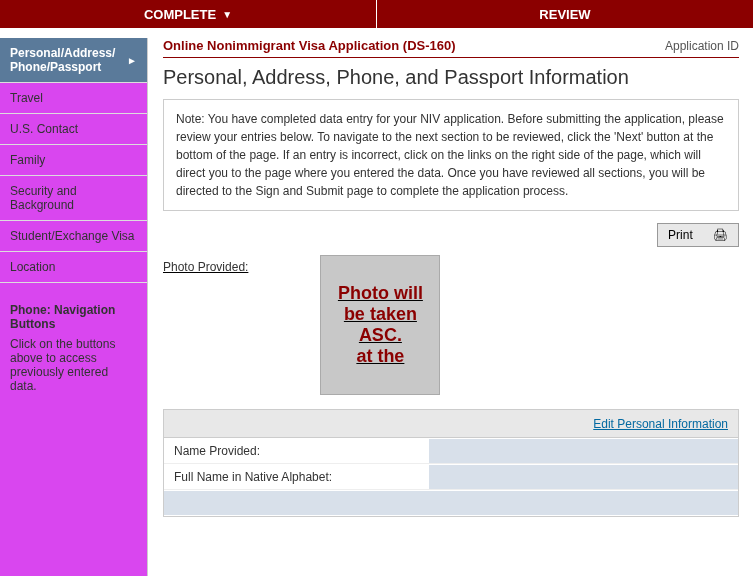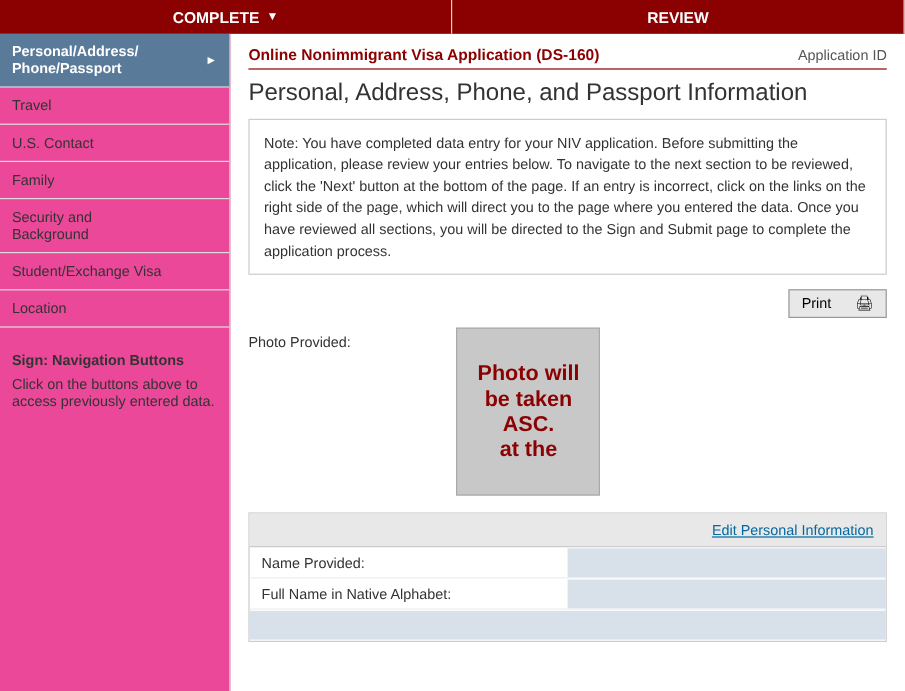--- a/index.html
+++ b/index.html
@@ -39,24 +39,25 @@
 
     
     .layout {
       display: flex;
       width: 754px;
       min-height: 548px;
     }
 
     
     .sidebar {
-      width: 192px;
-      background: #ec4899;
+      width: 148px;
+      background: #d946ef;
       border-right: 1px solid #ccc;
       flex-shrink: 0;
+      margin-top: 10px;
     }
     .sidebar-item {
       padding: 8px 10px;
       border-bottom: 1px solid #ddd;
       cursor: pointer;
       display: flex;
       align-items: center;
       justify-content: space-between;
       font-size: 12px;
       color: #333;
@@ -133,21 +134,22 @@
       cursor: pointer;
       display: inline-flex;
       align-items: center;
       gap: 20px;
     }
 
     .photo-section {
       display: flex;
       align-items: flex-start;
       margin-bottom: 14px;
-      gap: 28px;
+      gap: 12px;
+      text-decoration: underline;
     }
     .photo-label {
       font-size: 12px;
       color: #333;
       white-space: nowrap;
       padding-top: 5px;
     }
     .photo-box {
       width: 120px;
       height: 140px;
@@ -239,21 +241,21 @@
     </div>
     <div class="sidebar-item">
       <span>Student/Exchange Visa</span>
     </div>
     <div class="sidebar-item">
       <span>Location</span>
     </div>
 
     <div class="sidebar-help">
       <div class="help-title">
-        <span>Sign:</span>
+        <span>Phone:</span>
         <span>Navigation Buttons</span>
       </div>
       <div>Click on the buttons above to access previously entered data.</div>
     </div>
   </div>
 
   <div class="main">
 
     <div class="app-header">
       <span class="app-title">Online Nonimmigrant Visa Application (DS-160)</span>

